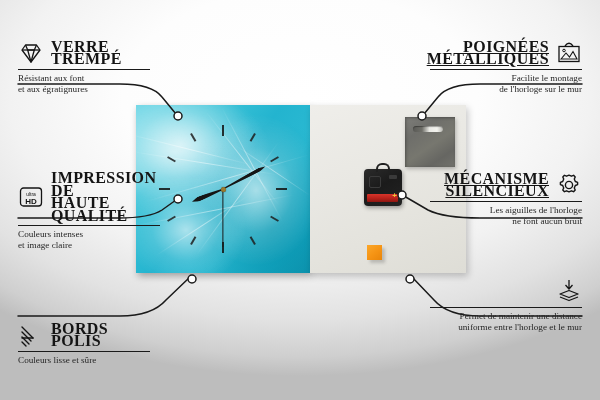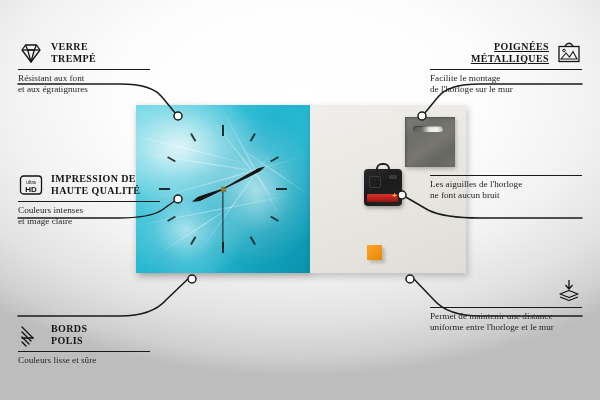--- a/index.html
+++ b/index.html
@@ -150,37 +150,37 @@
     box-shadow:3px 3px 3px rgba(0,0,0,.18);
   }
 
   
   .callout { position:absolute; }
   .callout .head { display:flex; align-items:center; gap:7px; }
   .callout.right .head { justify-content:flex-end; }
   .title {
     font-family:"Liberation Serif", serif;
     font-weight:bold;
-    font-size:10px;
+    font-size:16px;
     line-height:12.5px;
     letter-spacing:.4px;
     color:#141414;
     text-transform:uppercase;
     white-space:pre-line;
   }
   .callout.right .title { text-align:right;text-decoration:underline; }
   .rule { height:1.3px; background:#1a1a1a; margin:3px 0 3px; }
   .desc {
     font-family:"Liberation Serif", serif;
     font-size:9.2px;
     line-height:10.6px;
     color:#262626;
     white-space:pre-line;
   }
-  .callout.right .desc { text-align:left; }
+  .callout.right .desc { text-align:right; }
   .ico { width:26px; height:26px; flex:0 0 26px; }
   .ico svg { display:block; width:26px; height:26px; }
 
   
   #wires { position:absolute; inset:0; width:600px; height:400px; pointer-events:none; }
 </style>
 </head>
 <body>
 
 <div id="stage">
@@ -346,20 +346,32 @@
           <circle cx="8" cy="10.5" r="1.3" fill="none" stroke="#141414" stroke-width="1"></circle>
         </svg>
       </span>
     </div>
     <div class="rule"></div>
     <div class="desc">Facilite le montage
 de l'horloge sur le mur</div>
   </div>
 
   <div class="callout right" style="right:18px; top:172px; width:152px;">
+    <div class="head">
+      <span class="title">MÉCANISME
+SILENCIEUX</span>
+      <span class="ico">
+        <svg viewBox="0 0 26 26">
+          <g fill="none" stroke="#141414" stroke-width="1.4" stroke-linejoin="round">
+            <path d="M13,3.2 l2.4,1.0 2.2,-0.9 1.6,1.6 -0.9,2.2 1.0,2.4 2.3,0.9 0,2.2 -2.3,0.9 -1.0,2.4 0.9,2.2 -1.6,1.6 -2.2,-0.9 -2.4,1.0 -2.4,-1.0 -2.2,0.9 -1.6,-1.6 0.9,-2.2 -1.0,-2.4 -2.3,-0.9 0,-2.2 2.3,-0.9 1.0,-2.4 -0.9,-2.2 1.6,-1.6 2.2,0.9 Z"></path>
+            <circle cx="13" cy="13" r="3.6"></circle>
+          </g>
+        </svg>
+      </span>
+    </div>
     <div class="rule"></div>
     <div class="desc">Les aiguilles de l'horloge
 ne font aucun bruit</div>
   </div>
 
   <div class="callout right" style="right:18px; top:278px; width:152px;">
     <div class="head">
       <span class="ico">
         <svg viewBox="0 0 26 26">
           <g fill="none" stroke="#141414" stroke-width="1.3" stroke-linejoin="round">

